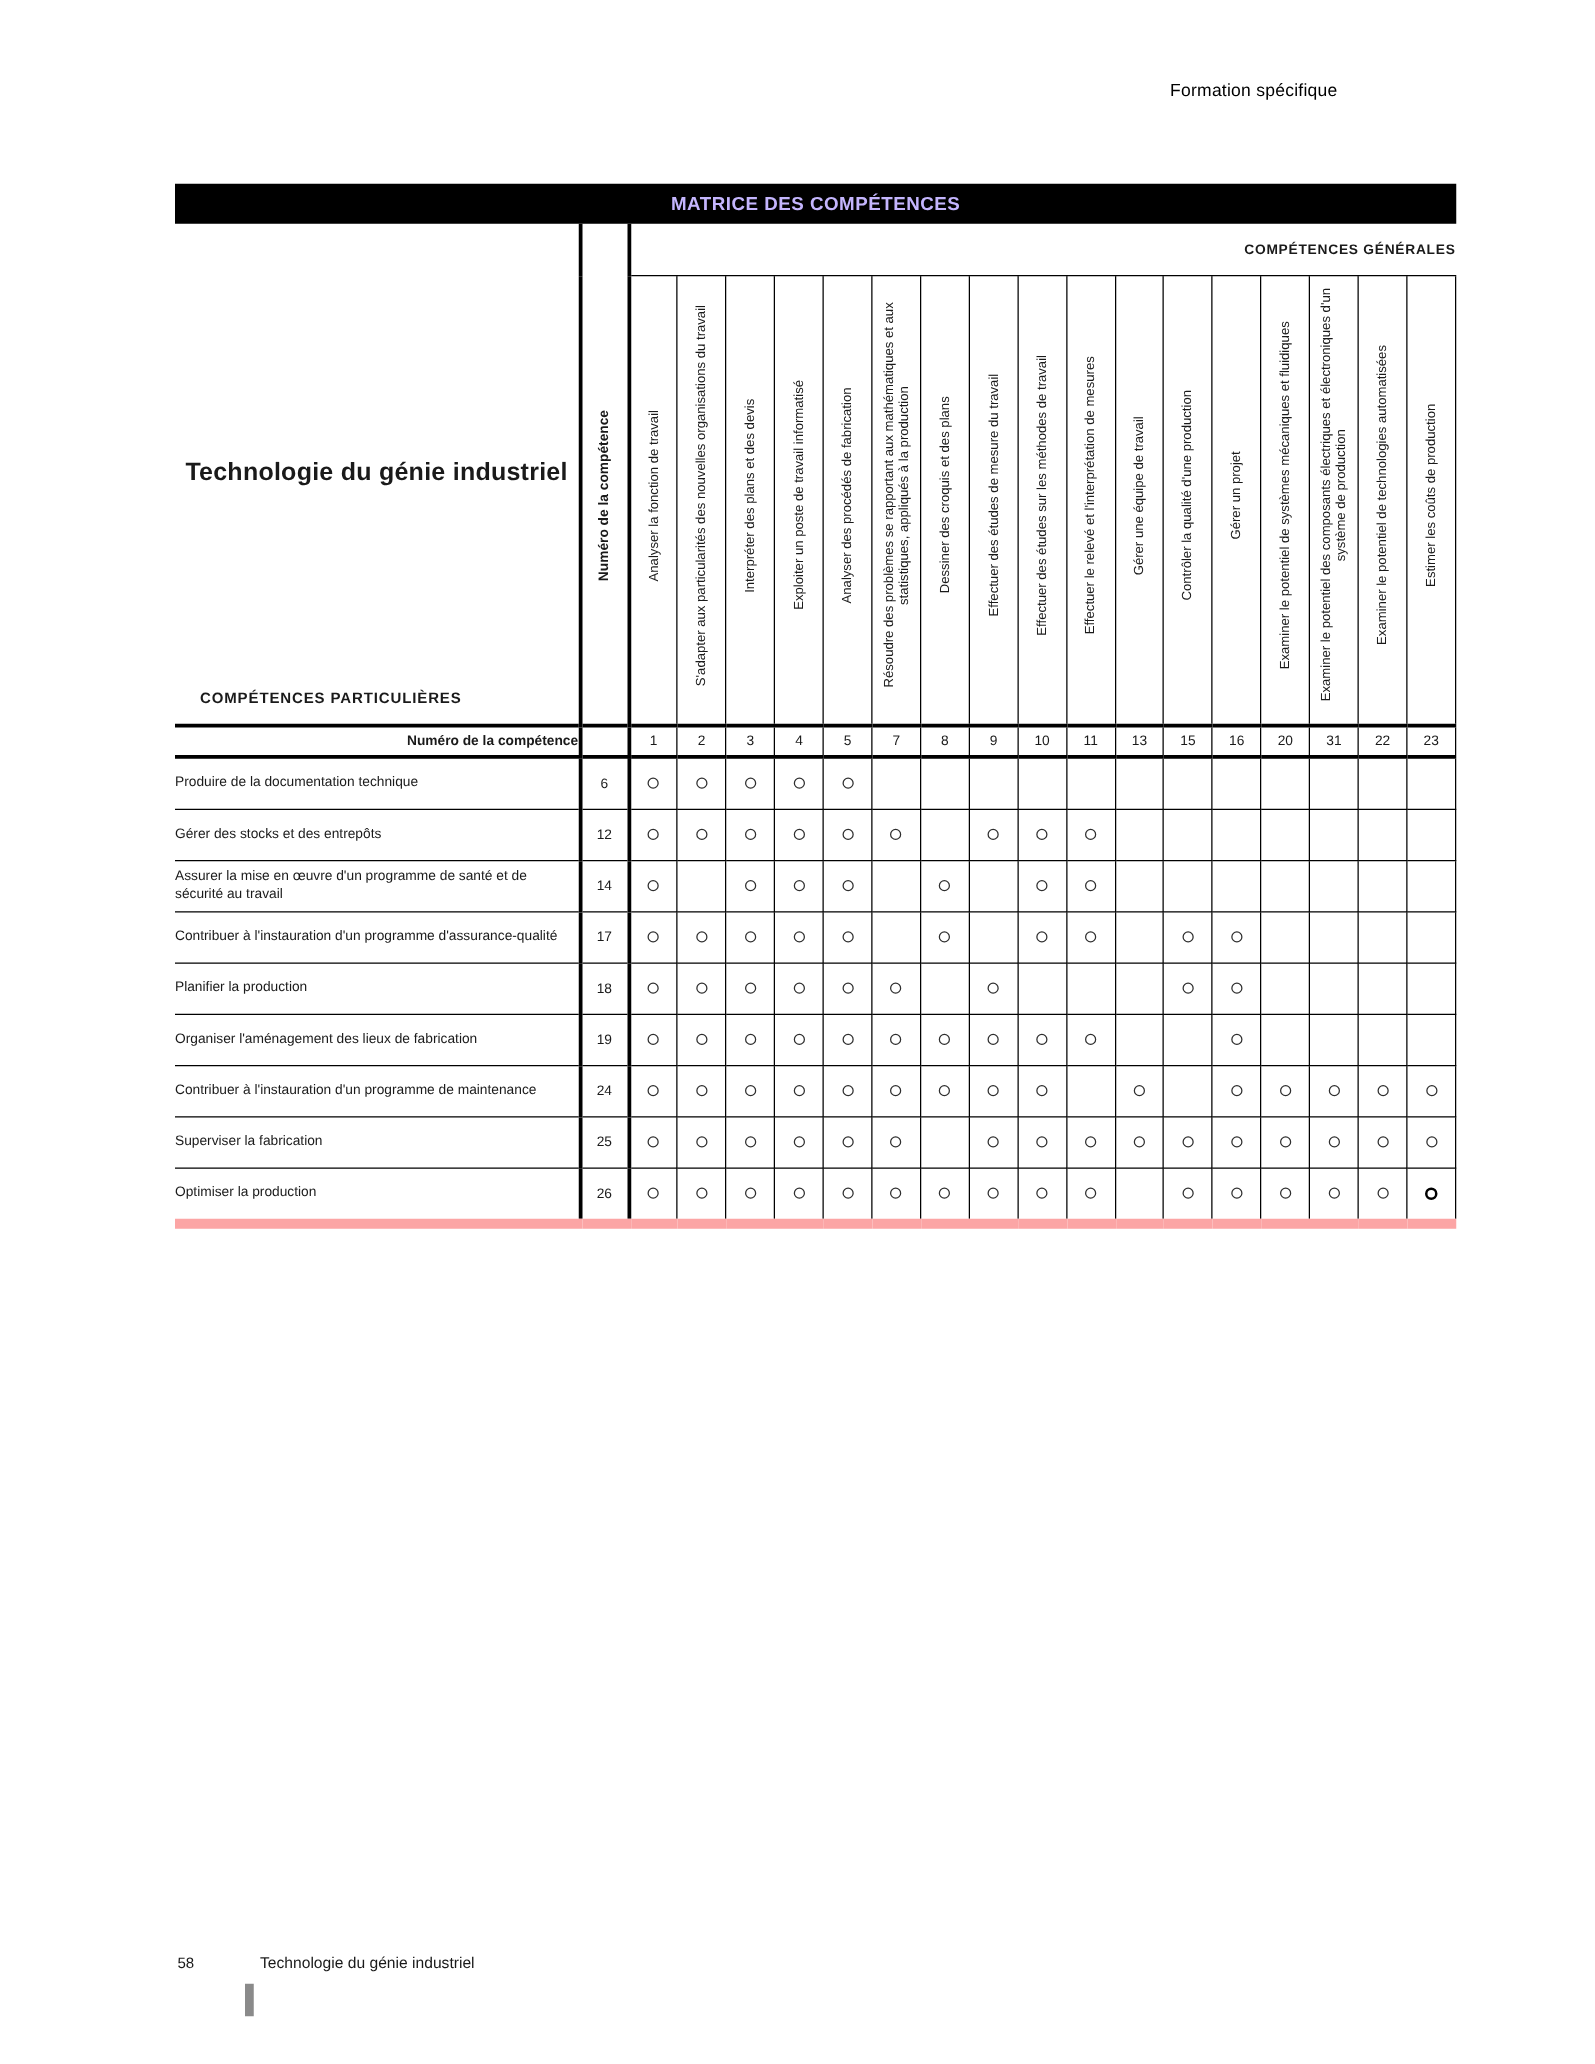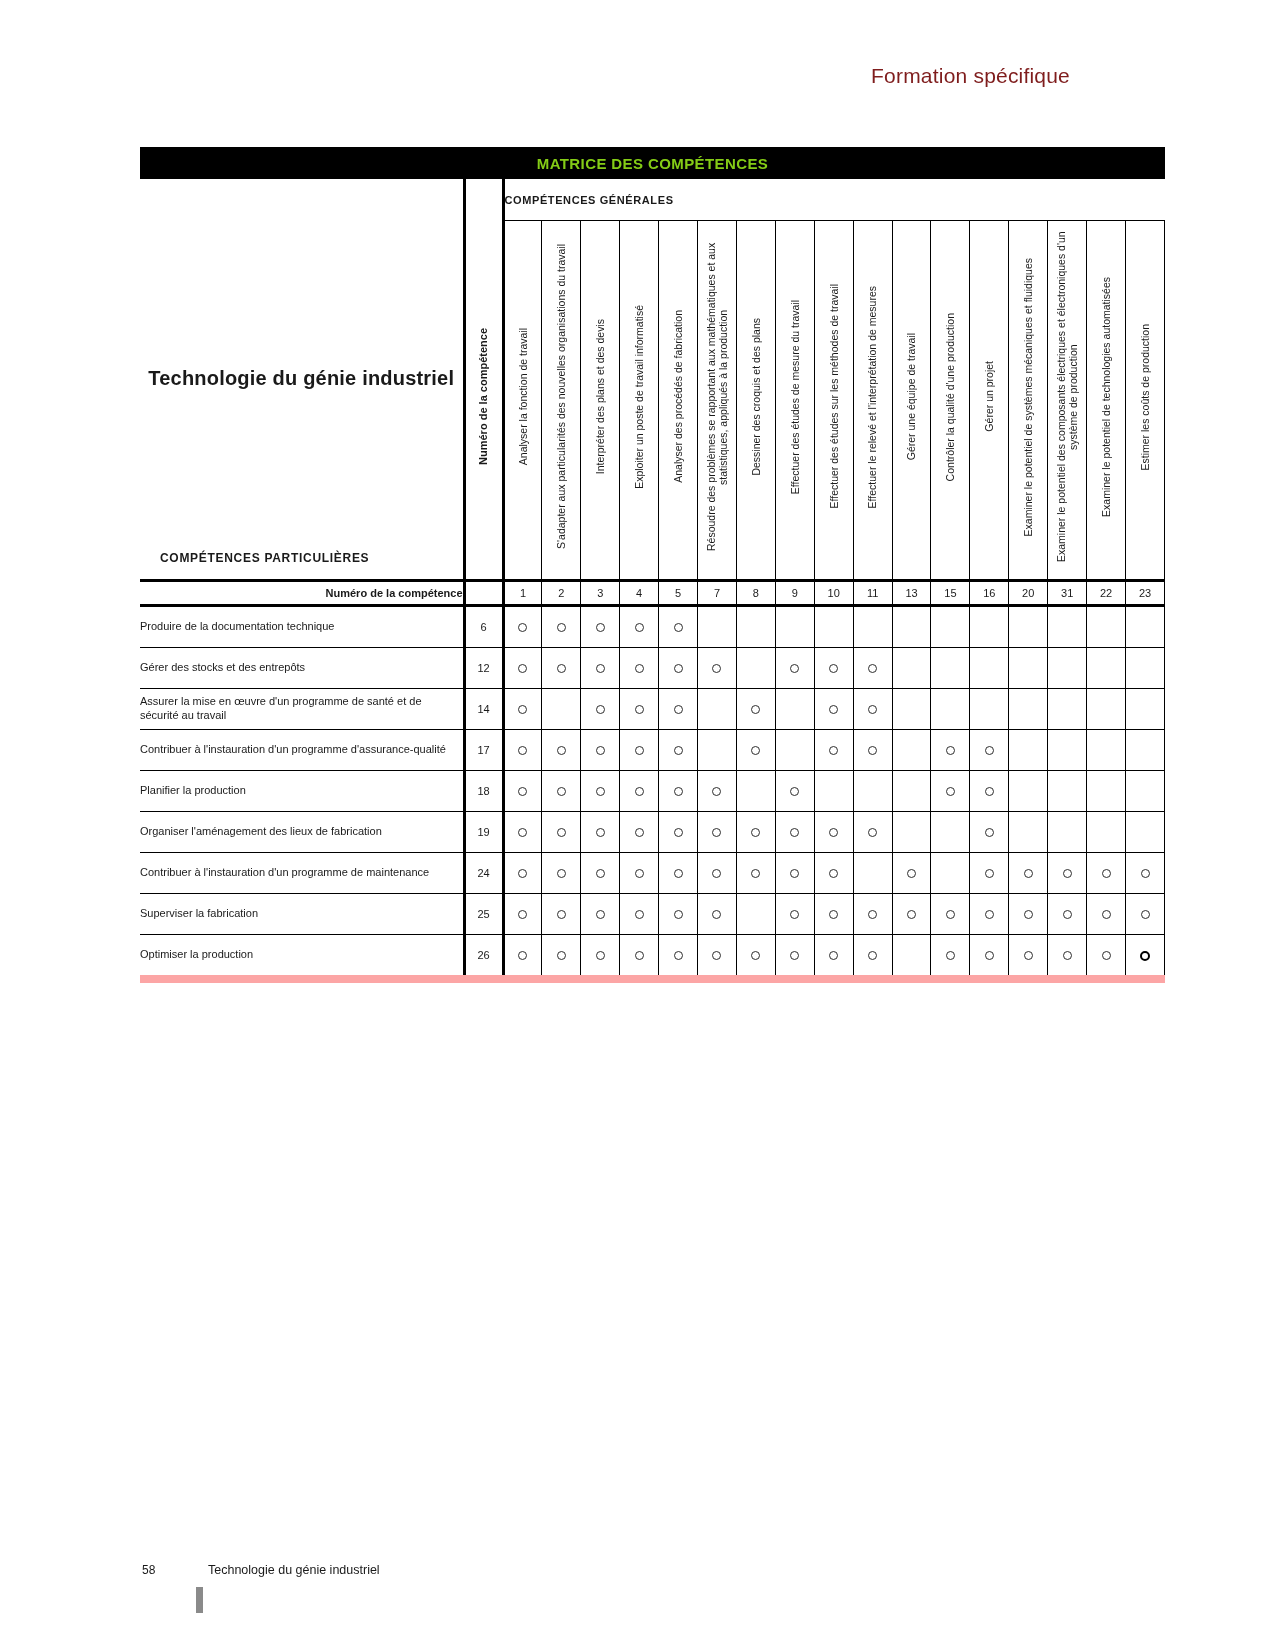--- a/index.html
+++ b/index.html
@@ -1,33 +1,33 @@
 <!DOCTYPE html>
 <html><head>
 <meta charset="utf-8">
 <style>
   html,body{margin:0;padding:0;background:#fff;}
   .page{position:relative;width:1276px;height:1651px;background:#ffffff;
         font-family:"Liberation Sans",sans-serif;color:#1a1a1a;overflow:hidden;}
 
-  .header-right{position:absolute;top:64px;right:206px;font-size:21px;
-        color:#7f1d1d;letter-spacing:0.2px;}
+  .header-right{position:absolute;top:64px;right:206px;font-size:14px;
+        color:#000000;letter-spacing:0.2px;}
 
   .matrix{position:absolute;left:140px;top:147px;width:1025px;}
-  .title-bar{height:32px;background:#000;color:#84cc16;display:flex;align-items:center;
+  .title-bar{height:32px;background:#000;color:#c4b5fd;display:flex;align-items:center;
         justify-content:center;font-weight:bold;font-size:15px;letter-spacing:0.4px;}
 
   table.mtx{border-collapse:collapse;table-layout:fixed;width:1025px;}
   table.mtx td{padding:0;font-size:11px;vertical-align:middle;}
 
   
   .numcol{border-left:3px solid #000;border-right:3px solid #000;}
 
   
-  .cell-general{height:41px;border-bottom:1px solid #000;text-align:left;
+  .cell-general{height:41px;border-bottom:1px solid #000;text-align:right;
         font-weight:bold;font-size:13px;letter-spacing:0.6px;vertical-align:middle;}
 
   
   .vhead{border-left:1px solid #000;border-right:1px solid #000;
         vertical-align:bottom;text-align:center;}
   .vtext{display:inline-block;writing-mode:vertical-rl;transform:rotate(180deg);
         font-size:10.5px;line-height:1.18;max-height:348px;margin-bottom:4px;
         white-space:normal;}
   .vtext.bold{font-weight:bold;font-size:11px;}
   .label-head-inner{position:relative;height:358px;}

